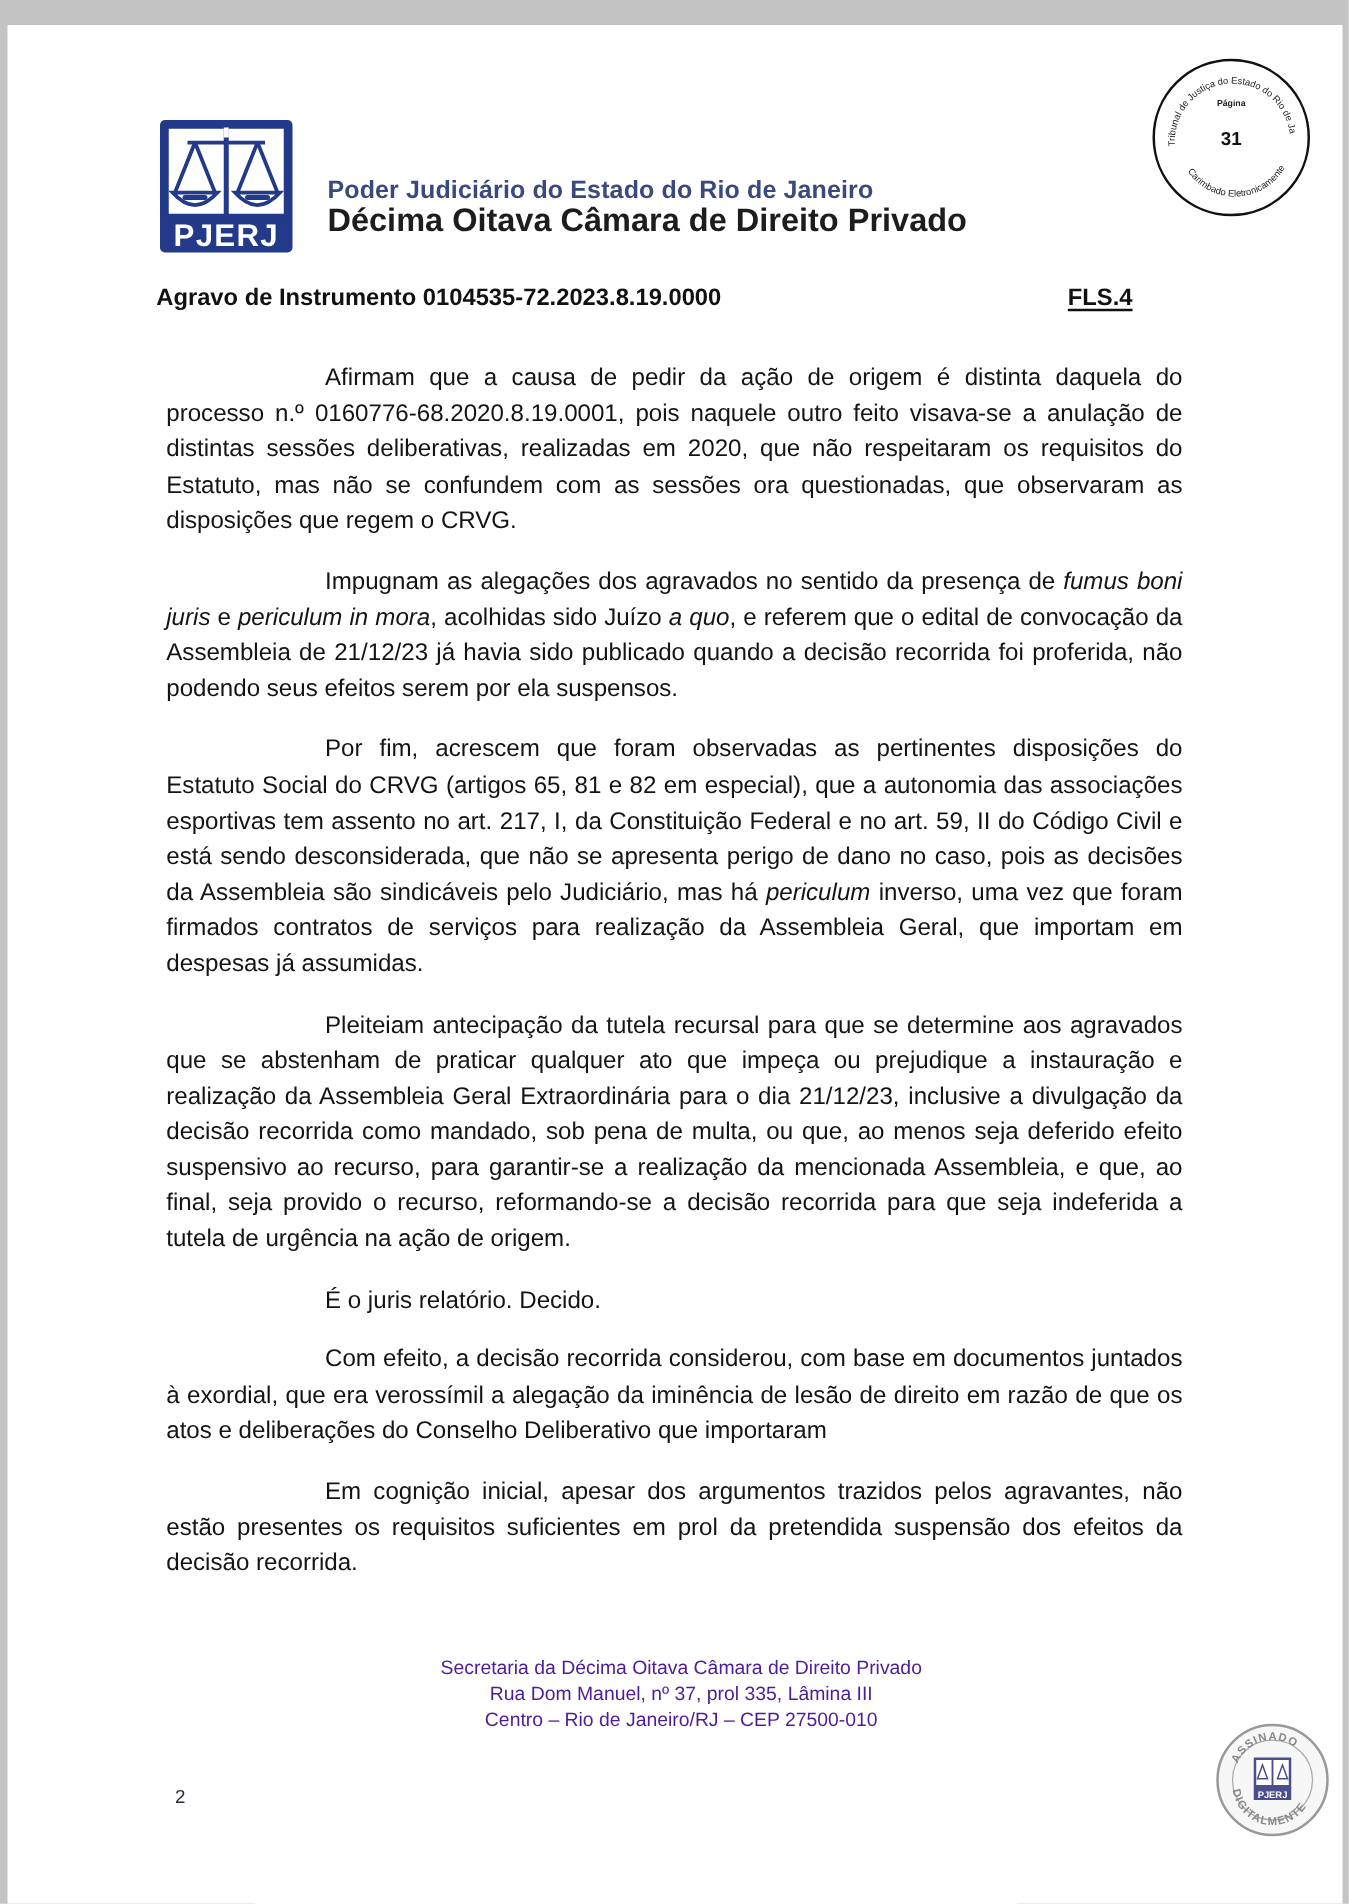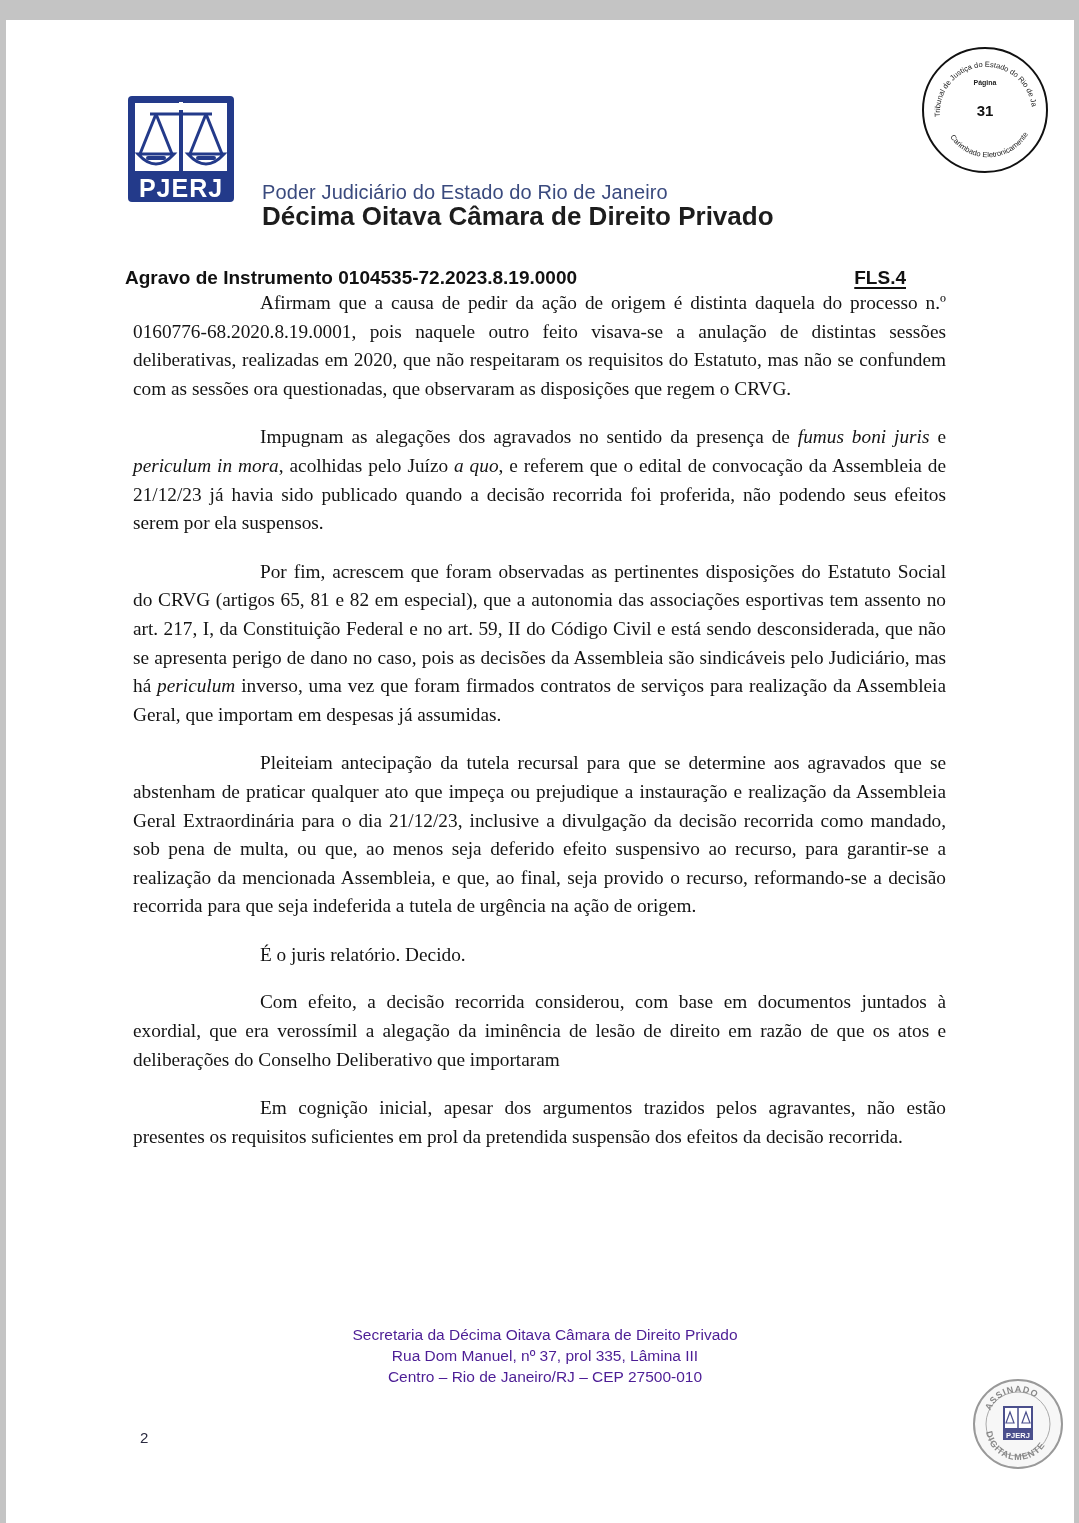--- a/index.html
+++ b/index.html
@@ -23,55 +23,52 @@
       background: #233a8a;
       border-radius: 4px;
     }
     .logo svg { display: block; }
     .header-text {
       position: absolute;
       left: 262px; top: 140px;
       line-height: 24px;
     }
     .header-line1 {
-      font-size: 20px; font-weight: normal; color: #3a4a7e;
+      font-size: 20px; font-weight: bold; color: #3a4a7e;
       letter-spacing: 0.1px;
-      margin-top: 40px;
     }
     .header-line2 {
       font-size: 26px; font-weight: bold; color: #1d1d1d;
     }
     .stamp {
       position: absolute;
       left: 920px; top: 45px;
       width: 130px; height: 130px;
     }
     .case-line {
       position: absolute;
       left: 125px; top: 228px;
       width: 781px;
       font-size: 19px; font-weight: bold; color: #111;
       display: flex; justify-content: space-between;
       font-stretch: condensed;
-      margin-top: 39px;
     }
     .fls { text-decoration: underline; text-decoration-thickness: 2px; text-underline-offset: 3px; }
     .body-text {
       position: absolute;
       left: 133px; top: 289px;
       width: 813px;
       font-size: 19.3px;
       line-height: 28.6px;
       color: #141414;
       text-align: justify;
     }
     .body-text p {
       margin: 0 0 20px 0;
       text-indent: 127px;
-      font-family: Liberation Serif, serif;
     }
     .body-text p.tight { margin-bottom: 19px; }
     .footer {
       position: absolute;
       left: 240px; top: 1324px;
       width: 610px;
       text-align: center;
       font-size: 15.5px;
       line-height: 21px;
       color: #4c1d95;
@@ -136,21 +133,21 @@
   </svg>
 </div>
 
 <div class="case-line">
   <span>Agravo de Instrumento 0104535-72.2023.8.19.0000</span>
   <span class="fls">FLS.4</span>
 </div>
 
 <div class="body-text" id="body-text">
     <p><span>Afirmam que a causa de pedir da ação de origem é distinta daquela do processo n.º 0160776-68.2020.8.19.0001, pois naquele outro feito visava-se a anulação de distintas sessões deliberativas, realizadas em 2020, que não respeitaram os requisitos do Estatuto, mas não se confundem com as sessões ora questionadas, que observaram as disposições que regem o CRVG.</span></p>
-    <p><span>Impugnam as alegações dos agravados no sentido da presença de </span><i>fumus boni juris</i><span> e </span><i>periculum in mora</i><span>, acolhidas pelo Juízo </span><i>a quo</i><span>, e referem que o edital de convocação da Assembleia de 21/12/23 já havia sido publicado quando a decisão recorrida foi proferida, não podendo seus efeitos serem por ela suspensos.</span></p>
+    <p><span>Impugnam as alegações dos agravados no sentido da presença de </span><i>fumus boni juris</i><span> e </span><i>periculum in mora</i><span>, acolhidas sido Juízo </span><i>a quo</i><span>, e referem que o edital de convocação da Assembleia de 21/12/23 já havia sido publicado quando a decisão recorrida foi proferida, não podendo seus efeitos serem por ela suspensos.</span></p>
     <p><span>Por fim, acrescem que foram observadas as pertinentes disposições do Estatuto Social do CRVG (artigos 65, 81 e 82 em especial), que a autonomia das associações esportivas tem assento no art. 217, I, da Constituição Federal e no art. 59, II do Código Civil e está sendo desconsiderada, que não se apresenta perigo de dano no caso, pois as decisões da Assembleia são sindicáveis pelo Judiciário, mas há </span><i>periculum</i><span> inverso, uma vez que foram firmados contratos de serviços para realização da Assembleia Geral, que importam em despesas já assumidas.</span></p>
     <p><span>Pleiteiam antecipação da tutela recursal para que se determine aos agravados que se abstenham de praticar qualquer ato que impeça ou prejudique a instauração e realização da Assembleia Geral Extraordinária para o dia 21/12/23, inclusive a divulgação da decisão recorrida como mandado, sob pena de multa, ou que, ao menos seja deferido efeito suspensivo ao recurso, para garantir-se a realização da mencionada Assembleia, e que, ao final, seja provido o recurso, reformando-se a decisão recorrida para que seja indeferida a tutela de urgência na ação de origem.</span></p>
     <p class="tight"><span>É o juris relatório. Decido.</span></p>
     <p><span>Com efeito, a decisão recorrida considerou, com base em documentos juntados à exordial, que era verossímil a alegação da iminência de lesão de direito em razão de que os atos e deliberações do Conselho Deliberativo que importaram</span></p>
     <p><span>Em cognição inicial, apesar dos argumentos trazidos pelos agravantes, não estão presentes os requisitos suficientes em prol da pretendida suspensão dos efeitos da decisão recorrida.</span></p>
   </div>
 
 <div class="footer">
   <div>Secretaria da Décima Oitava Câmara de Direito Privado</div>
   <div>Rua Dom Manuel, nº 37, prol 335, Lâmina III</div>

